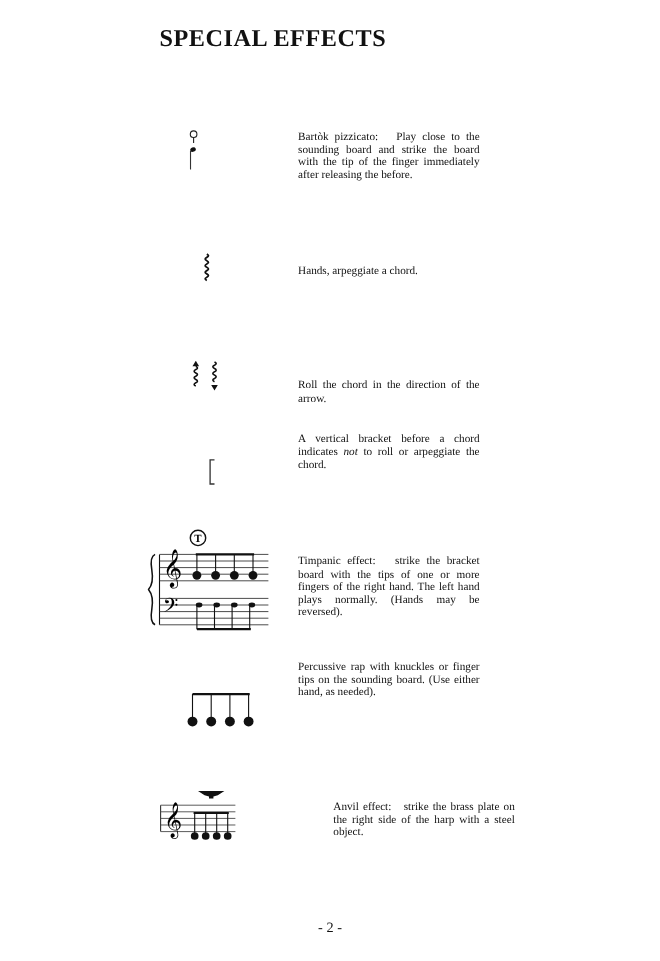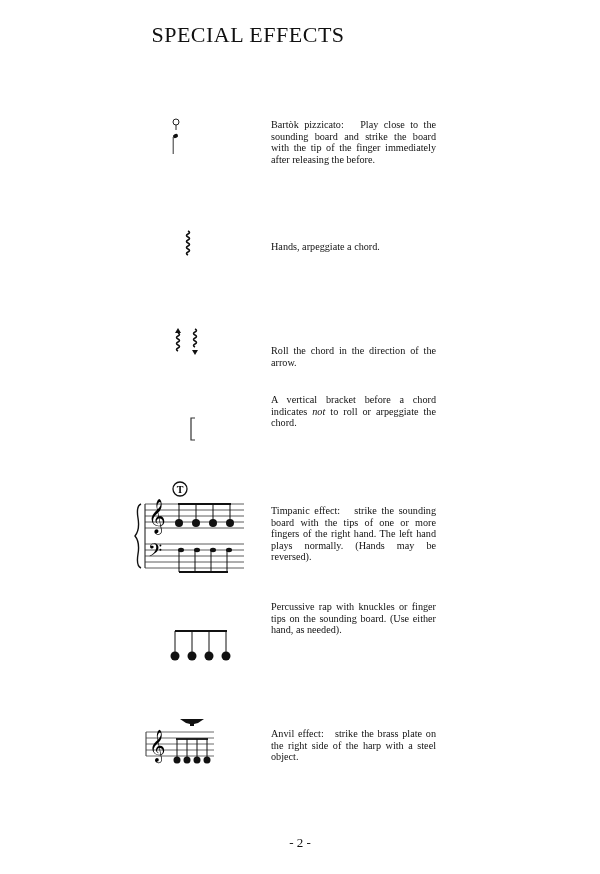--- a/index.html
+++ b/index.html
@@ -1,19 +1,19 @@
 <!DOCTYPE html>
 <html><head>
 <meta charset="utf-8">
 <style>
   html, body { margin: 0; padding: 0; background: #fff; }
   body { width: 600px; height: 874px; position: relative; overflow: hidden;
          font-family: "Liberation Serif", "DejaVu Serif", serif; color: #111; }
   .title { position: absolute; top: 22px; left: 0; width: 496px; text-align: center;
-           font-size: 22px; letter-spacing: 0.5px; font-weight: normal; }
+           font-size: 22px; letter-spacing: 0.5px; font-weight: bold; }
   .entry-text { position: absolute; left: 271px; width: 165px; font-size: 10.2px;
                 line-height: 11.6px; text-align: justify; }
   .entry-text b { font-weight: normal; }
   .sym { position: absolute; }
   svg { display: block; }
   .page-num { position: absolute; top: 835px; left: 0; width: 600px; text-align: center; font-size: 13px; }
 </style>
 </head>
 <body>
 
@@ -113,21 +113,21 @@
       <line x1="45" y1="70" x2="45" y2="92"></line>
       <line x1="61" y1="70" x2="61" y2="92"></line>
       <line x1="77" y1="70" x2="77" y2="92"></line>
       <line x1="93" y1="70" x2="93" y2="92"></line>
     </g>
     <line x1="45" y1="92" x2="94" y2="92" stroke="#111" stroke-width="2"></line>
   </svg>
 </div>
 <div class="entry-text" style="top:505px;">
   <b>Timpanic effect:</b>&nbsp;&nbsp;
-  <span>strike the sounding board with the tips of one or more fingers of the right hand.   The left hand plays normally.  (Hands may be reversed).</span>
+  <span>strike the bracket board with the tips of one or more fingers of the right hand.   The left hand plays normally.  (Hands may be reversed).</span>
 </div>
 
 <div class="sym" style="left:170px; top:630px;">
   <svg width="62" height="34" viewBox="0 0 62 34">
     <line x1="5" y1="1" x2="57" y2="1" stroke="#111" stroke-width="2"></line>
     <g stroke="#111" stroke-width="1">
       <line x1="5" y1="1" x2="5" y2="24"></line>
       <line x1="22" y1="1" x2="22" y2="24"></line>
       <line x1="39" y1="1" x2="39" y2="24"></line>
       <line x1="56" y1="1" x2="56" y2="24"></line>
@@ -166,18 +166,18 @@
       <line x1="65" y1="21" x2="65" y2="40"></line>
     </g>
     <g fill="#111">
       <circle cx="35" cy="42" r="3.5"></circle>
       <circle cx="45" cy="42" r="3.5"></circle>
       <circle cx="55" cy="42" r="3.5"></circle>
       <circle cx="65" cy="42" r="3.5"></circle>
     </g>
   </svg>
 </div>
-<div class="entry-text" style="top:728px;">
+<div class="entry-text" style="top:728px;margin-left:32px;">
   <b>Anvil effect:</b>&nbsp;&nbsp;
   <span>strike the brass plate on the right side of the harp with a steel object.</span>
 </div>
 
 <div class="page-num">- 2 -</div>
 
 </body></html>

